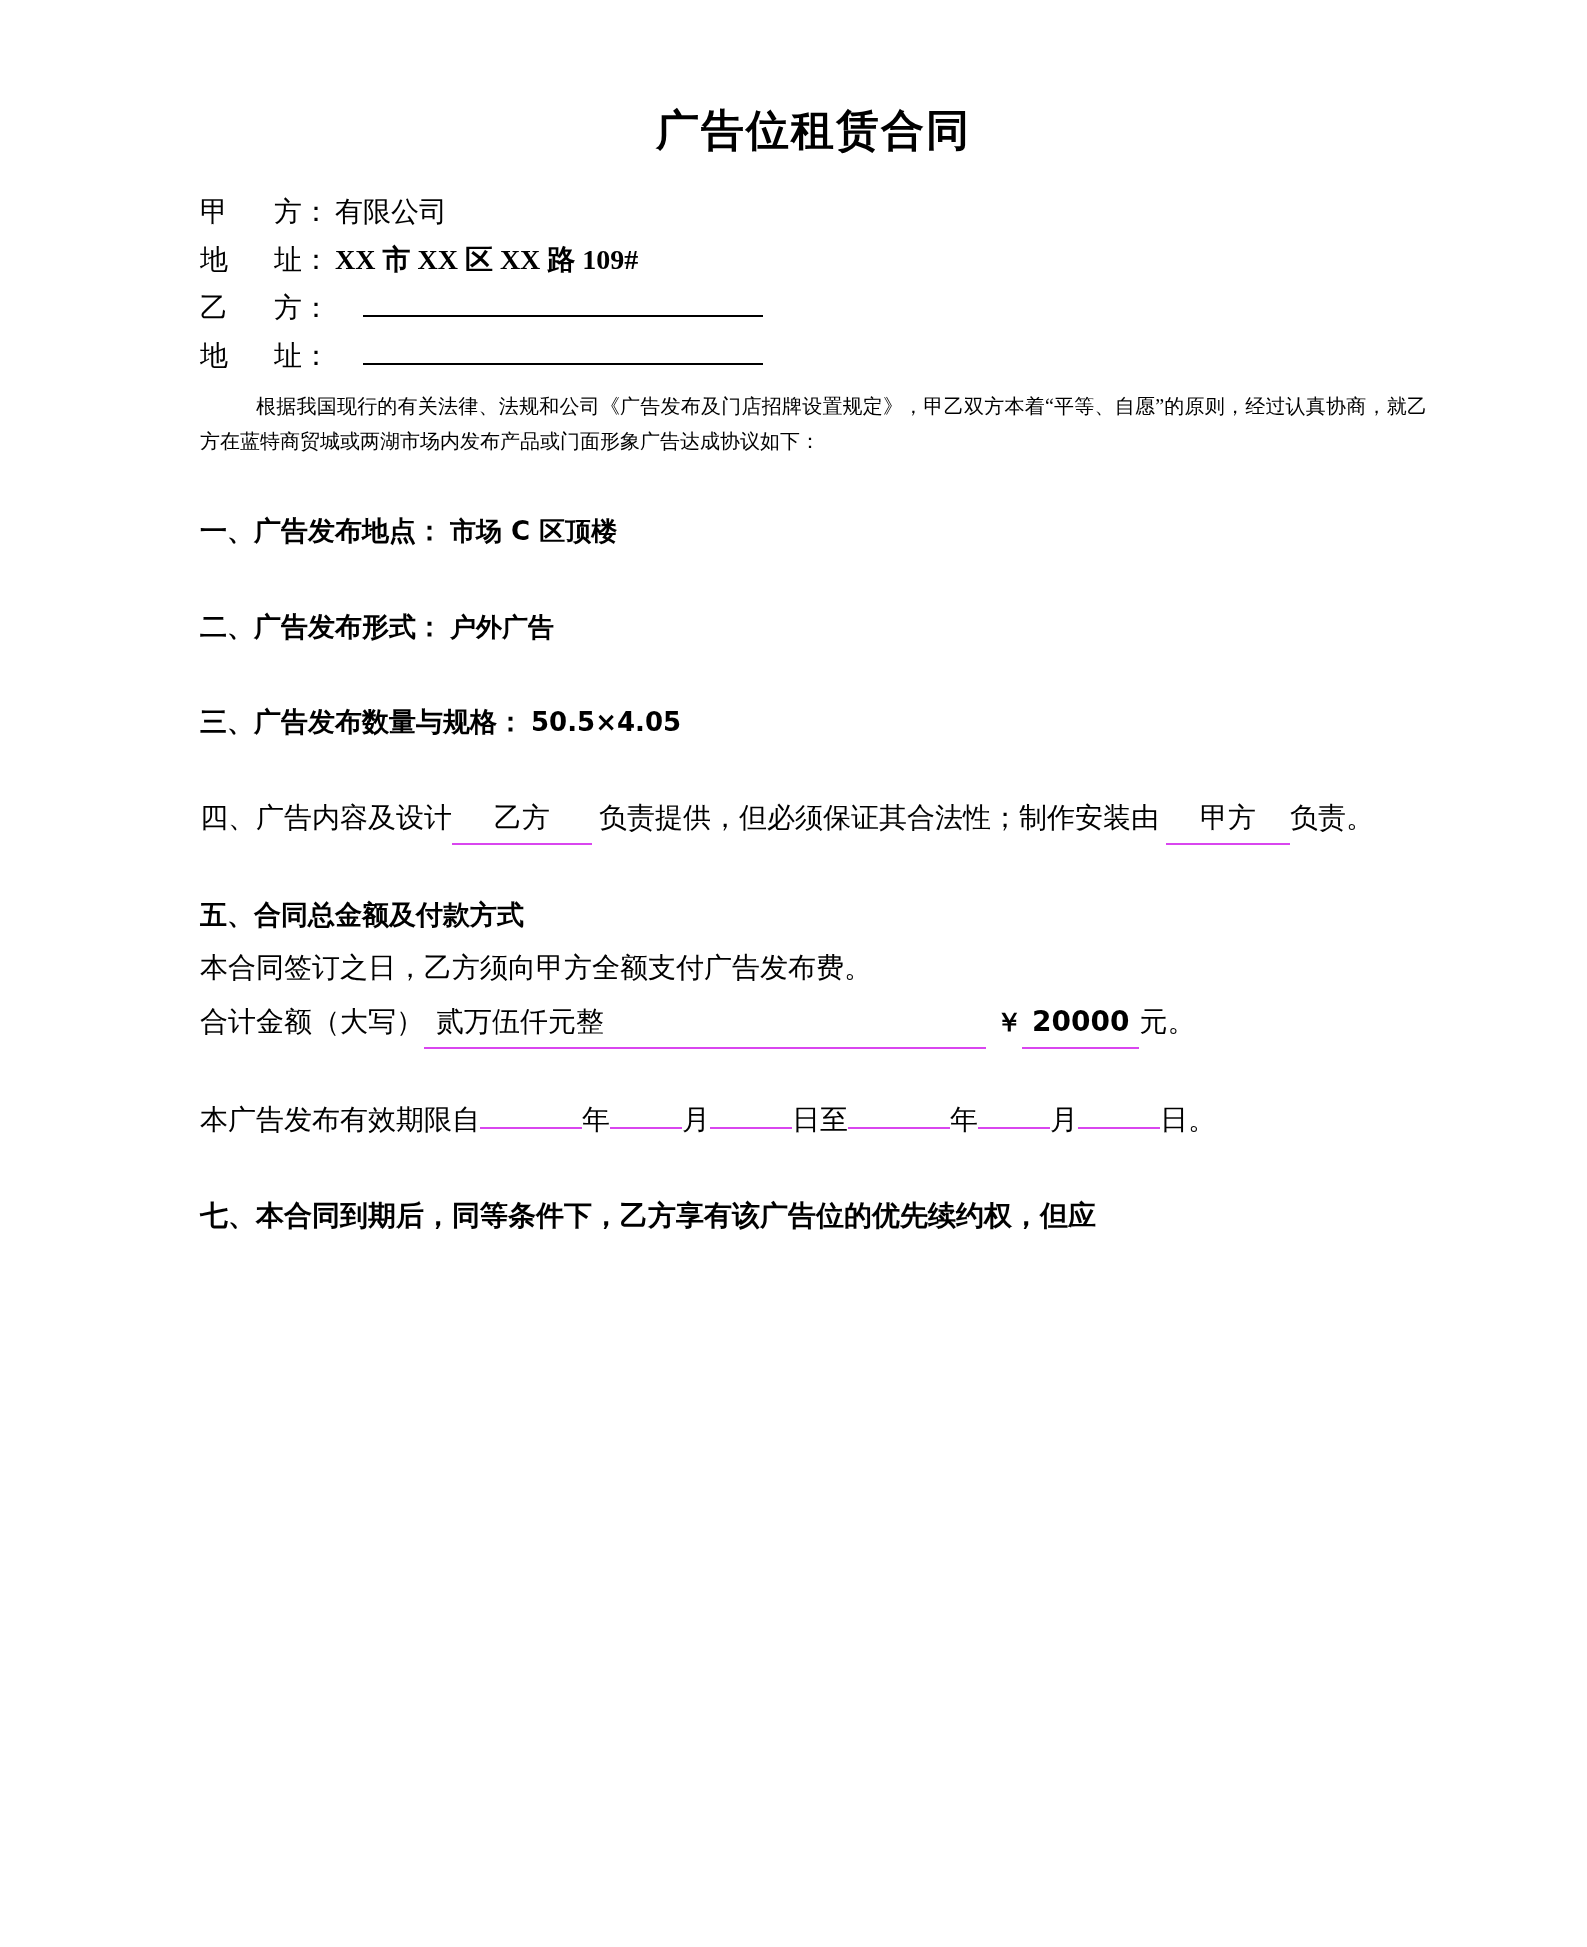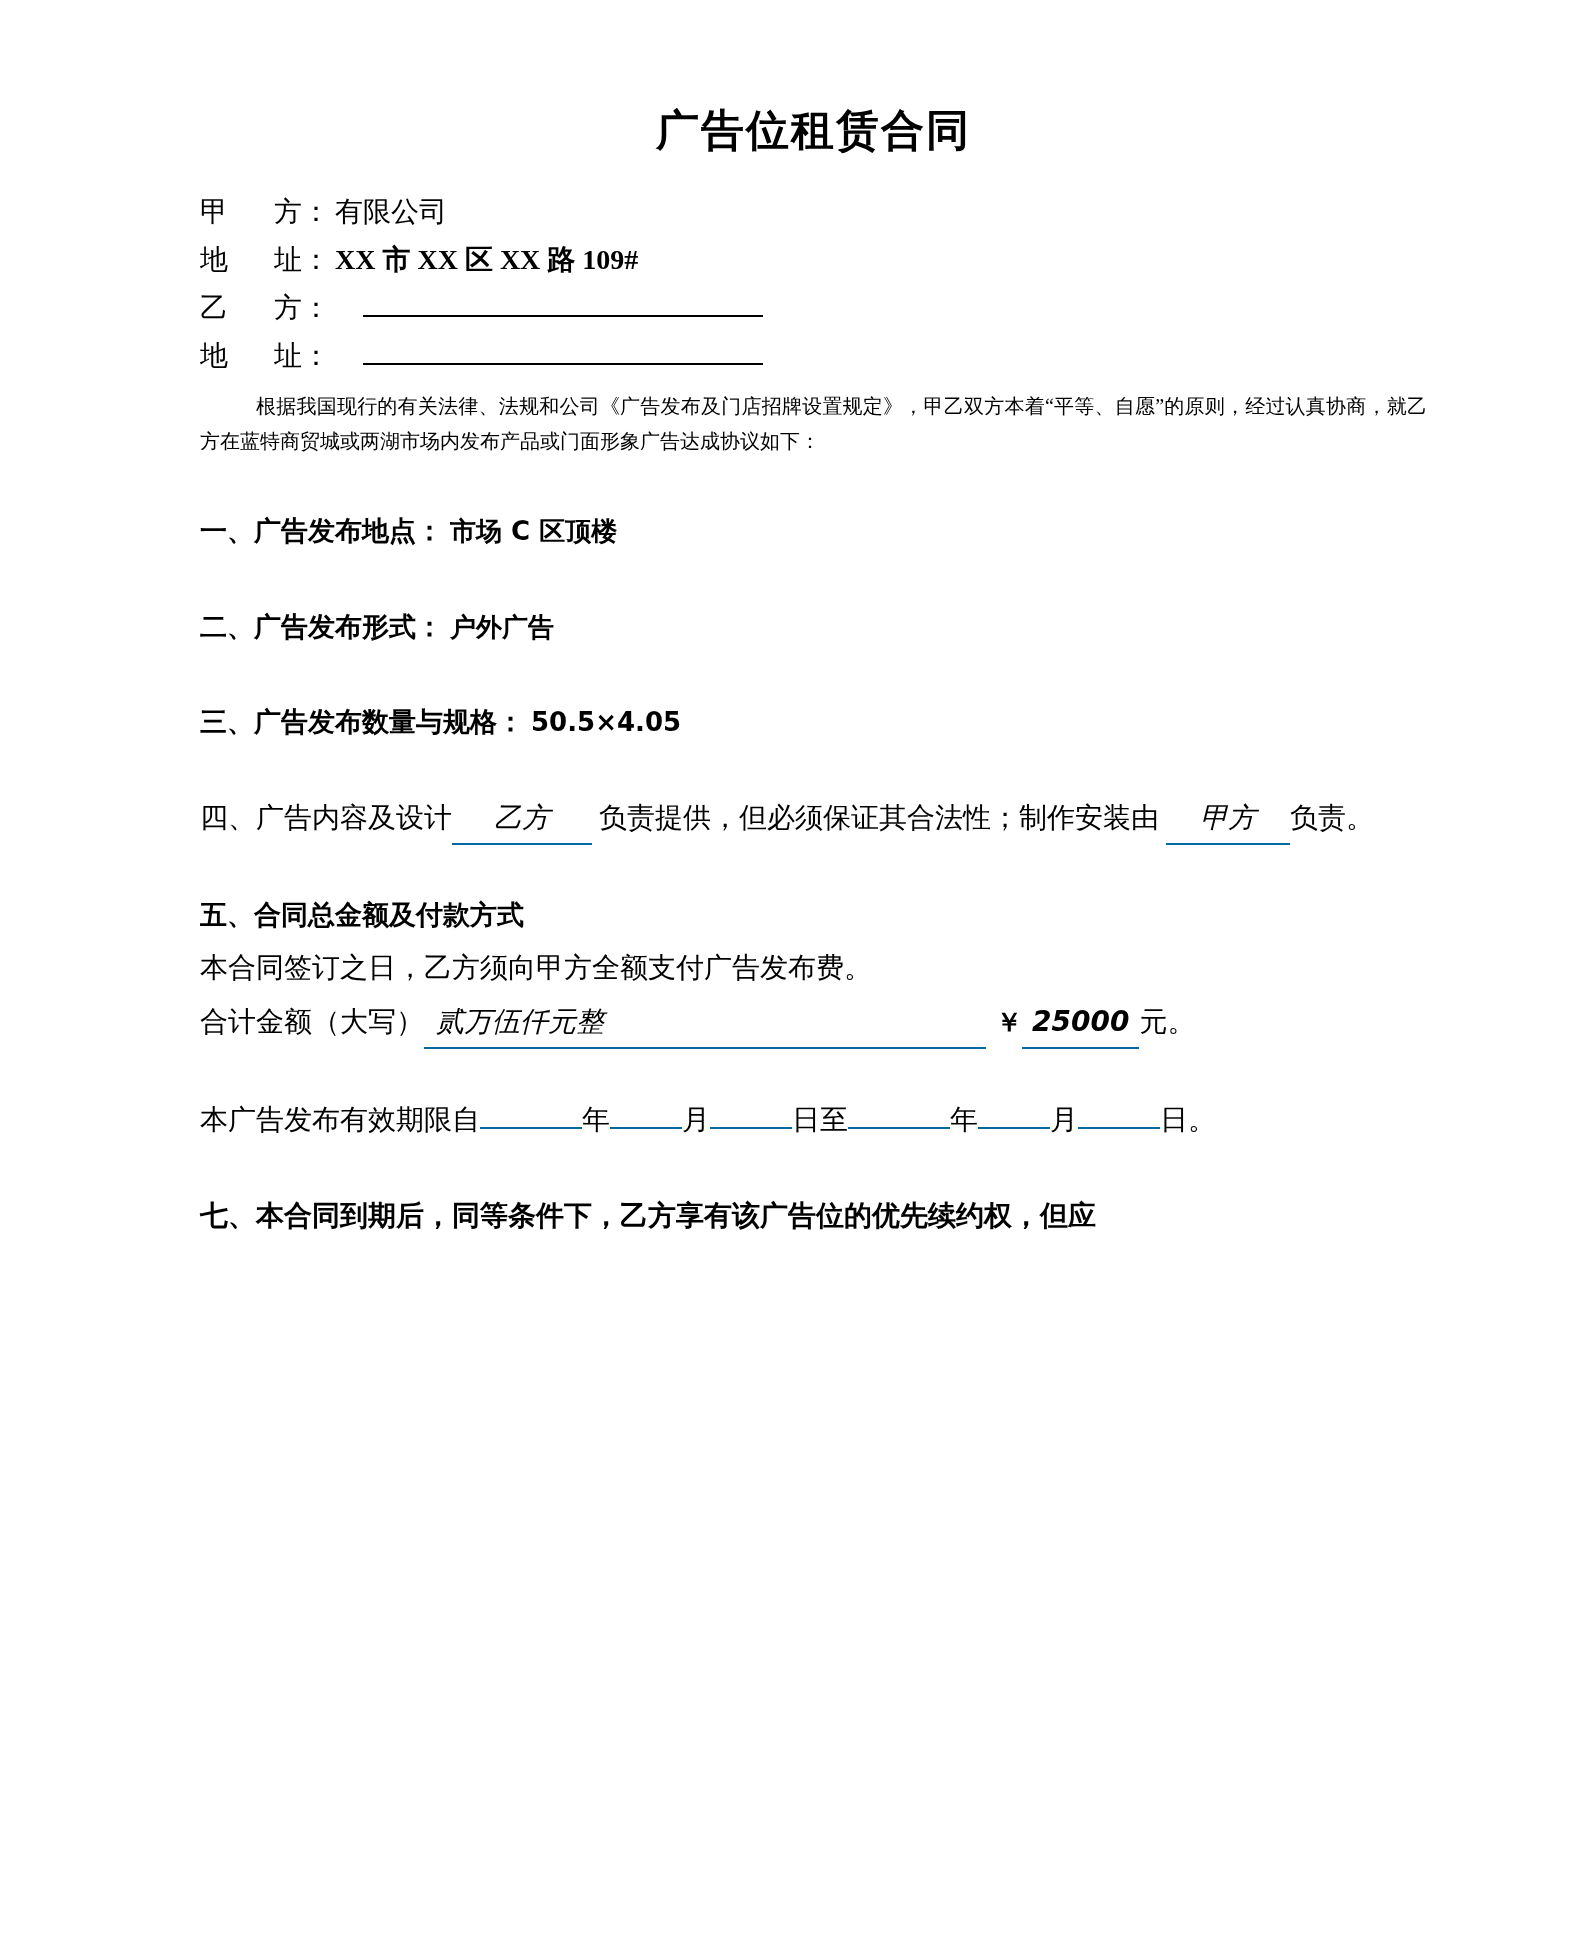--- a/index.html
+++ b/index.html
@@ -92,24 +92,23 @@
     font-weight: bold;
     font-size: 27px;
   }
   .clause-val-sans {
     font-family: "DejaVu Sans", "Liberation Sans", sans-serif;
     font-weight: bold;
     font-size: 26px;
   }
   .fill {
     display: inline-block;
-    border-bottom: 2px solid #0369a1;
+    border-bottom: 2px solid #d946ef;
     text-align: center;
     padding: 0 10px;
-    font-style: italic;
   }
   .fill.w-mid { min-width: 120px; }
   .fill.w-short { min-width: 104px; }
   .fill.w-amount {
     min-width: 540px;
     text-align: left;
     padding-left: 12px;
   }
   .fill.num {
     min-width: 92px;
@@ -191,21 +190,21 @@
   <div class="clause">
     <span>四、广告内容及设计</span><span class="fill w-mid">乙方</span>
     <span>负责提供，但必须保证其合法性；制作安装由</span>
     <span class="fill w-short">甲方</span><span>负责。</span>
   </div>
 
   <div class="clause">
     <div class="clause-head">五、合同总金额及付款方式</div>
     <div class="plain-line">本合同签订之日，乙方须向甲方全额支付广告发布费。</div>
     <div class="plain-line nowrap">
-      <span>合计金额（大写）</span><span class="fill w-amount">贰万伍仟元整</span><span class="money-sym">￥</span><span class="fill num">25000</span><span>元。</span>
+      <span>合计金额（大写）</span><span class="fill w-amount">贰万伍仟元整</span><span class="money-sym">￥</span><span class="fill num">20000</span><span>元。</span>
     </div>
   </div>
 
   <div class="clause">
     <div class="plain-line nowrap">
       <span>本广告发布有效期限自</span><span class="fill blankshort"></span><span>年</span><span class="fill blanktiny"></span><span>月</span><span class="fill blankmed"></span><span>日至</span><span class="fill blankshort"></span><span>年</span><span class="fill blanktiny"></span><span>月</span><span class="fill blankmed"></span><span>日。</span>
     </div>
   </div>
 
   <div class="last-para">七、本合同到期后，同等条件下，乙方享有该广告位的优先续约权，但应</div>

